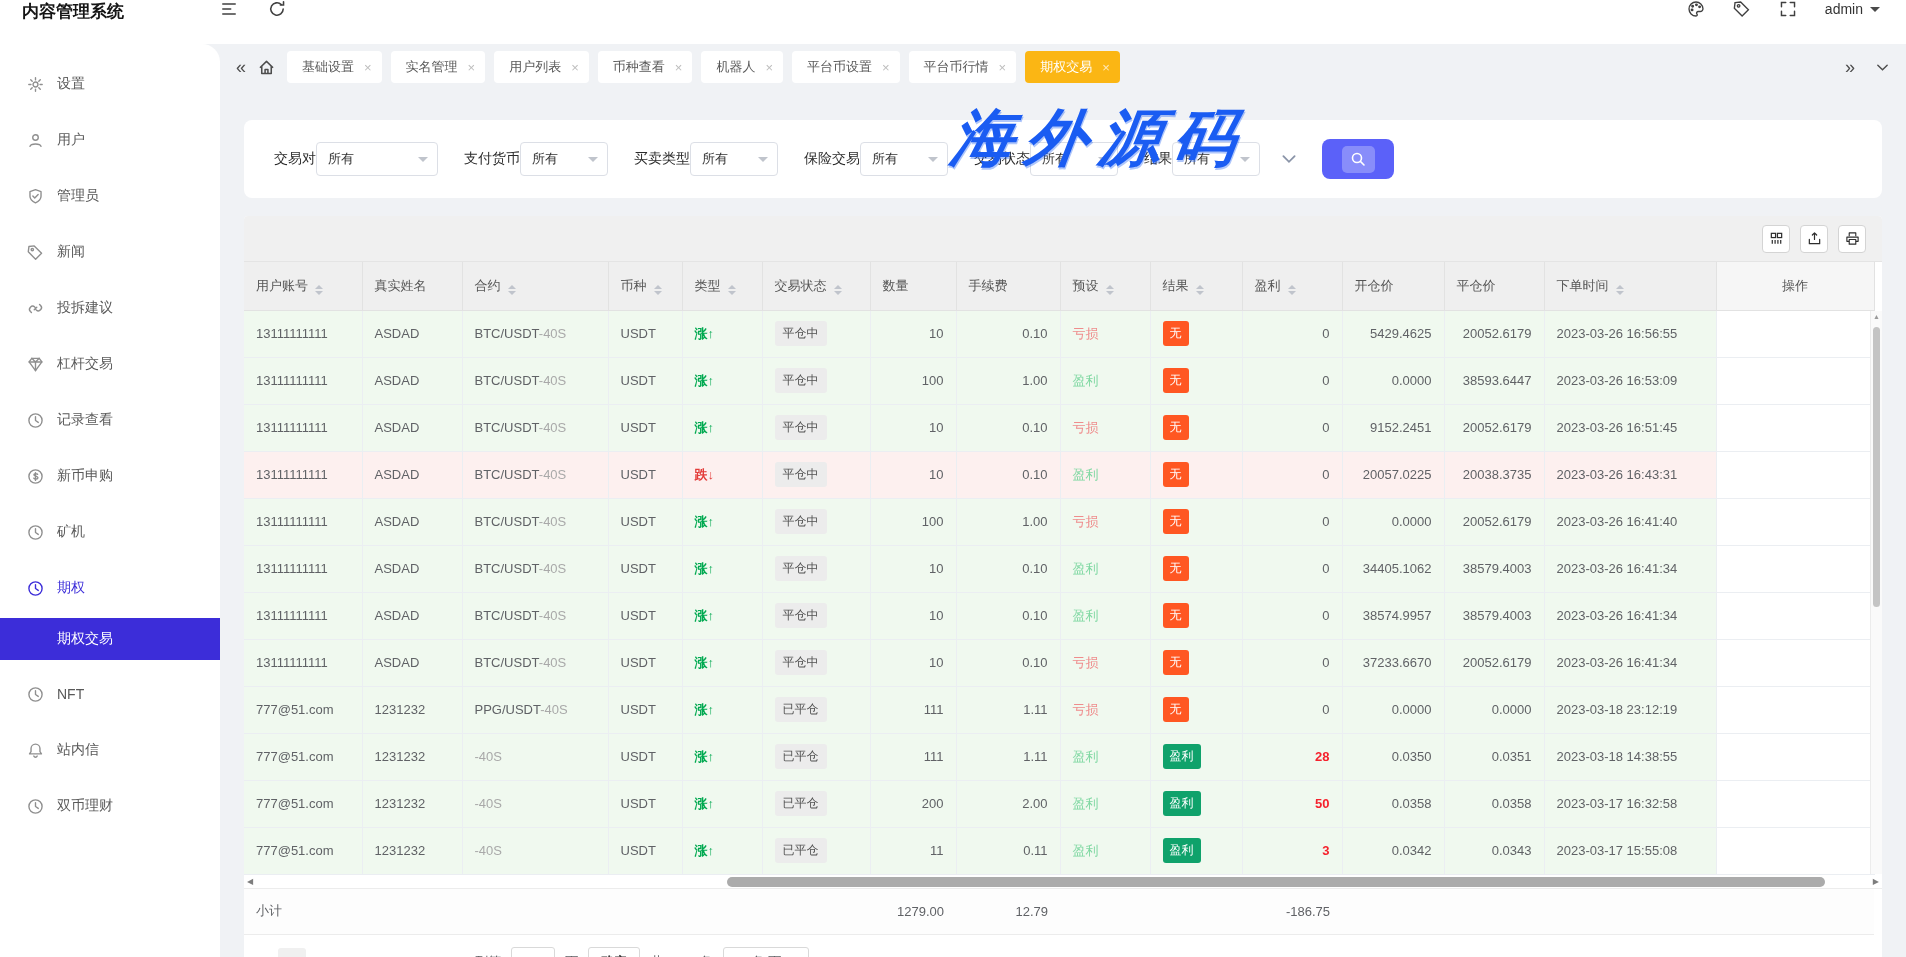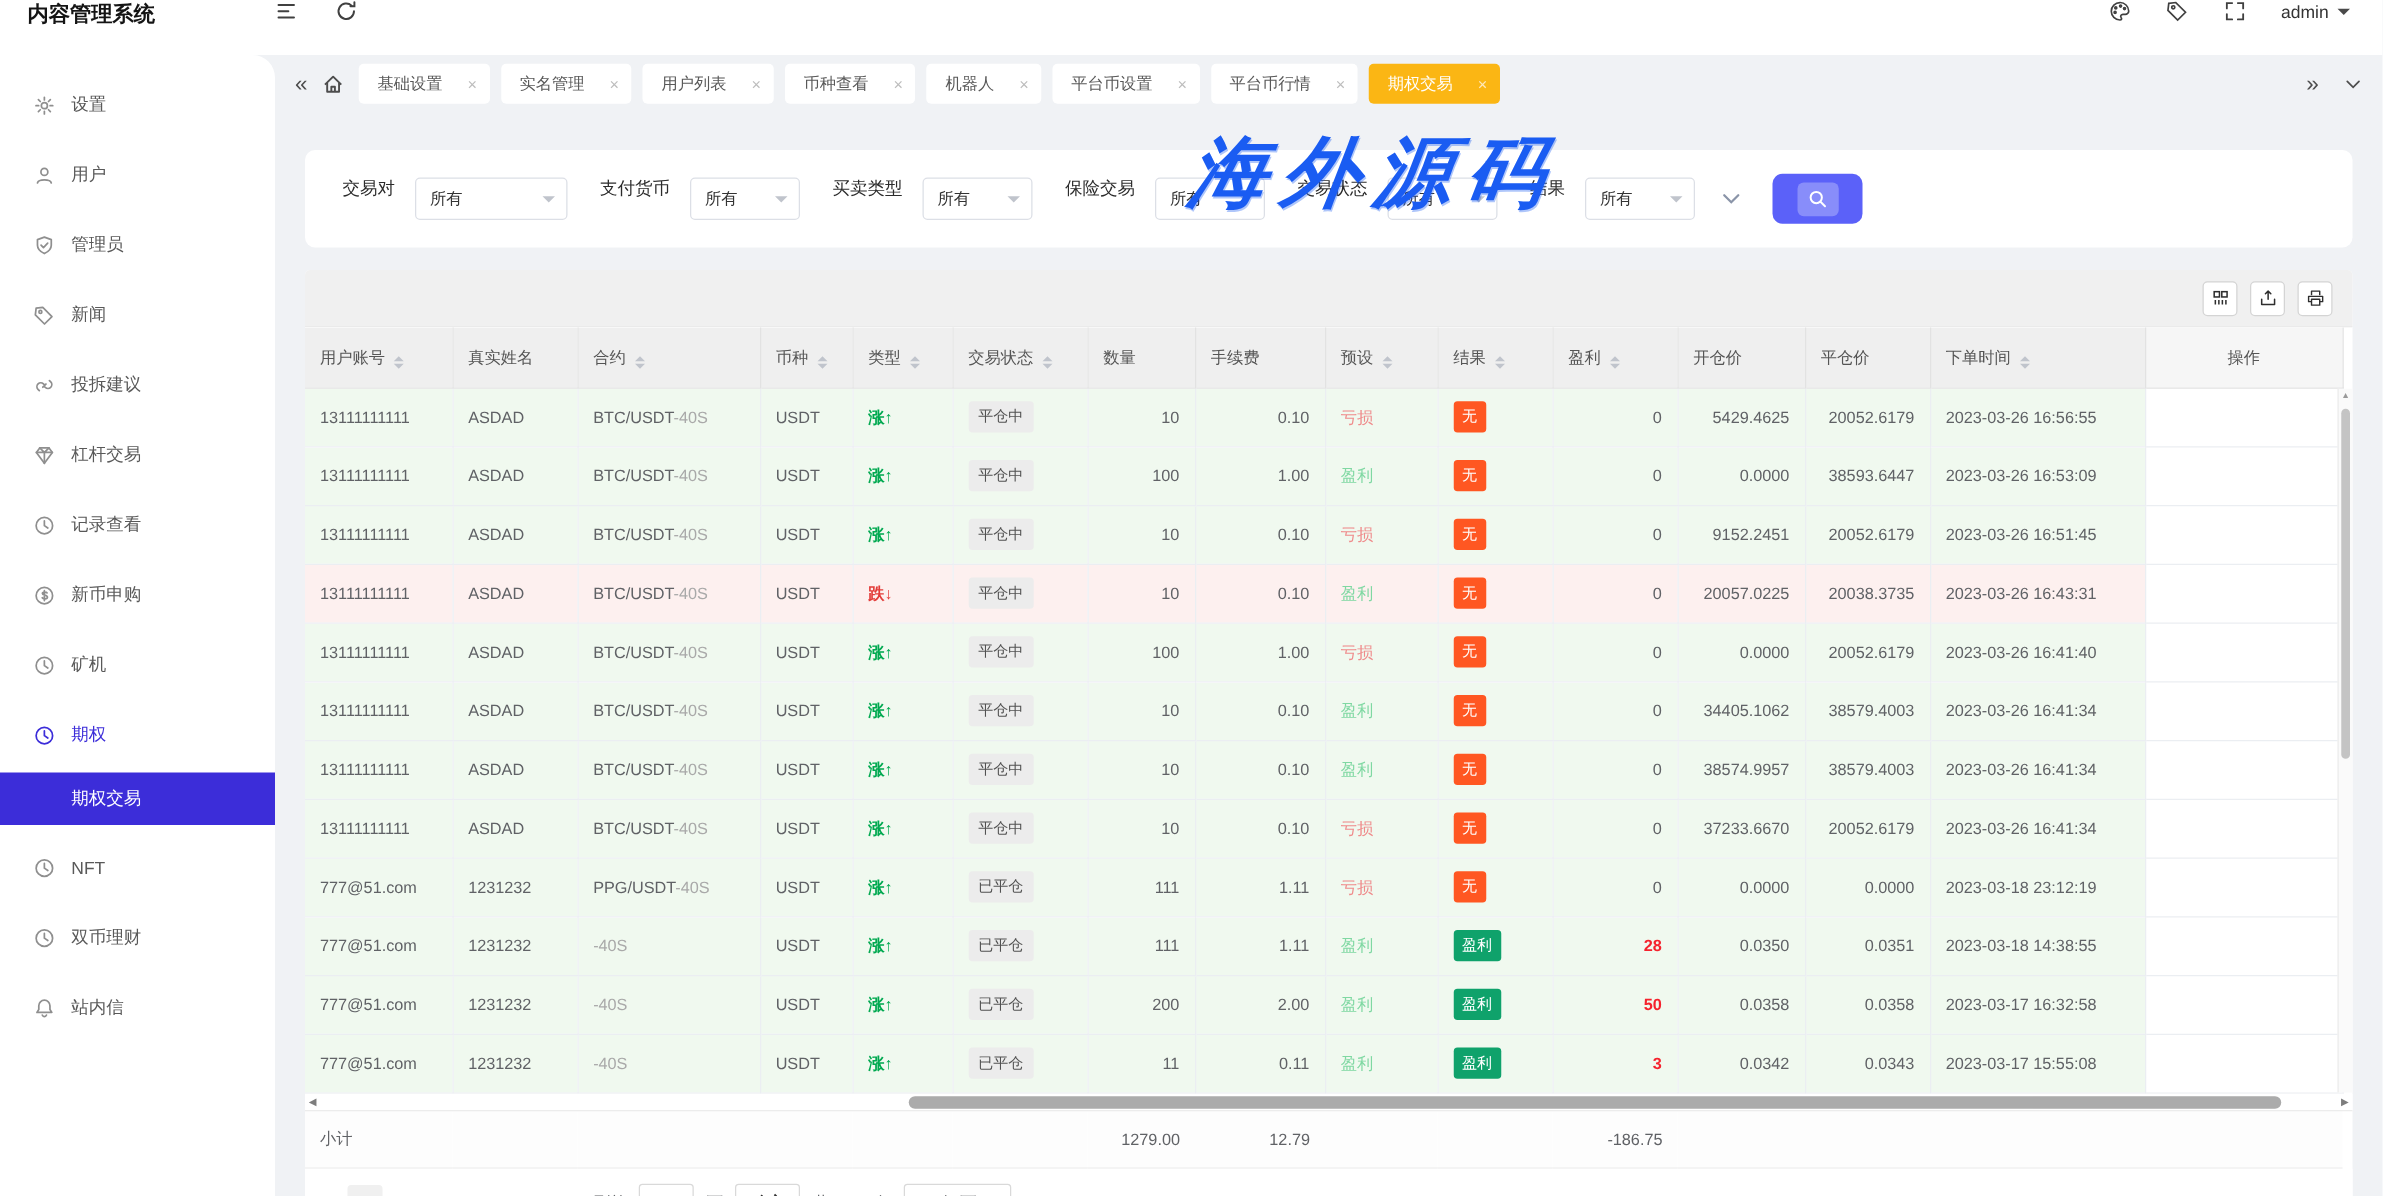--- a/index.html
+++ b/index.html
@@ -23,33 +23,33 @@
   .side-item.act{color:var(--accent)}
   .side-item.act .side-ic{color:var(--accent)}
   .side-sub{height:42px;display:flex;align-items:center;padding-left:57px;font-size:14px;color:#4d4d4d;cursor:pointer;margin:2px 0 6px}
   .side-sub.act{background:var(--accent);color:#fff}
 
   
   .tabbar{position:absolute;top:44px;left:220px;right:0;height:46px;display:flex;align-items:center;padding:0 16px;gap:11px;z-index:10}
   .tab-nav{color:#4d4d4d;font-size:18px;cursor:pointer;line-height:1}
   .tab-home{width:19px;height:19px;color:#4d4d4d;cursor:pointer}
   .tab-list{display:flex;align-items:center;gap:9px}
-  .tab{height:32px;background:#fff;border-radius:4px;display:flex;align-items:center;padding:0 10px 0 15px;font-size:13px;color:#595959;gap:20px;cursor:pointer;white-space:nowrap}
+  .tab{height:32px;background:#fff;border-radius:4px;display:flex;align-items:center;padding:0 10px 0 15px;font-size:13px;color:#595959;gap:10px;cursor:pointer;white-space:nowrap}
   .tab .x{color:#bdbdbd;font-size:13px;cursor:pointer}
   .tab.act{background:var(--tab-active);color:#fff}
   .tab.act .x{color:#ffe9bd}
   .tab-right{margin-left:auto;display:flex;align-items:center;gap:20px;color:#4d4d4d}
   .chev-ic{width:15px;height:15px;color:#4d4d4d;cursor:pointer}
 
   
   .page{position:absolute;top:90px;left:220px;right:0;bottom:0;padding:30px 24px 0;z-index:5}
 
   .filter-card{background:#fff;border-radius:8px;height:78px;display:flex;align-items:center;padding:0 30px;gap:24px}
   .fwrap{display:flex;align-items:center;gap:26px}
-  .fgroup{display:flex;align-items:flex-start;gap:16px}
+  .fgroup{display:flex;align-items:center;gap:0}
   .flabel{font-size:14px;color:#2b2b2b;white-space:nowrap}
   .fselect{width:88px;height:34px;border:1px solid #dcdfe6;border-radius:4px;background:#fff;display:flex;align-items:center;justify-content:space-between;padding:0 9px 0 11px;font-size:13px;color:#333;cursor:pointer}
   .fselect.wide{width:122px}
   .fcaret{width:0;height:0;border:5px solid transparent;border-top-color:#c0c4cc;margin-top:5px}
   .fchev{width:18px;height:18px;color:#8a94a8;margin-left:-4px;cursor:pointer}
   .search-btn{width:72px;height:40px;background:var(--search-btn);border:none;border-radius:8px;display:flex;align-items:center;justify-content:center;cursor:pointer;flex:none}
   .search-inner{width:33px;height:27px;background:rgba(255,255,255,.28);border-radius:5px;display:flex;align-items:center;justify-content:center}
   .search-inner svg{width:16px;height:16px;color:#fff}
 
   
@@ -255,34 +255,34 @@
           <svg viewBox="0 0 16 16" fill="none" stroke="currentColor" stroke-width="1.3" stroke-linecap="round" stroke-linejoin="round">
             <circle cx="8" cy="8" r="6.2"></circle>
             <path d="M8 4.5V8l2.6 1.8"></path>
           </svg>
         </span>
         <span>NFT</span>
       </div>
       <div class="side-item">
         <span class="side-ic">
           <svg viewBox="0 0 16 16" fill="none" stroke="currentColor" stroke-width="1.3" stroke-linecap="round" stroke-linejoin="round">
+            <path d="M8 2a4.2 4.2 0 0 1 4.2 4.2V9l1.4 2.2H2.4L3.8 9V6.2A4.2 4.2 0 0 1 8 2z"></path>
+            <path d="M6.4 13.2a1.7 1.7 0 0 0 3.2 0"></path>
+          </svg>
+        </span>
+        <span>站内信</span>
+      </div>
+      <div class="side-item">
+        <span class="side-ic">
+          <svg viewBox="0 0 16 16" fill="none" stroke="currentColor" stroke-width="1.3" stroke-linecap="round" stroke-linejoin="round">
             <circle cx="8" cy="8" r="6.2"></circle>
             <path d="M8 4.5V8l2.6 1.8"></path>
           </svg>
         </span>
         <span>双币理财</span>
-      </div>
-      <div class="side-item">
-        <span class="side-ic">
-          <svg viewBox="0 0 16 16" fill="none" stroke="currentColor" stroke-width="1.3" stroke-linecap="round" stroke-linejoin="round">
-            <path d="M8 2a4.2 4.2 0 0 1 4.2 4.2V9l1.4 2.2H2.4L3.8 9V6.2A4.2 4.2 0 0 1 8 2z"></path>
-            <path d="M6.4 13.2a1.7 1.7 0 0 0 3.2 0"></path>
-          </svg>
-        </span>
-        <span>站内信</span>
       </div>
     </nav>
 </aside>
 
 <div class="tabbar">
   <span class="tab-nav">«</span>
   <span class="tab-home">
     <svg viewBox="0 0 16 16" fill="none" stroke="currentColor" stroke-width="1.3" stroke-linejoin="round">
         <path d="M2.5 8.2L8 2.8l5.5 5.4"></path>
         <path d="M4 7v6h8V7"></path>

